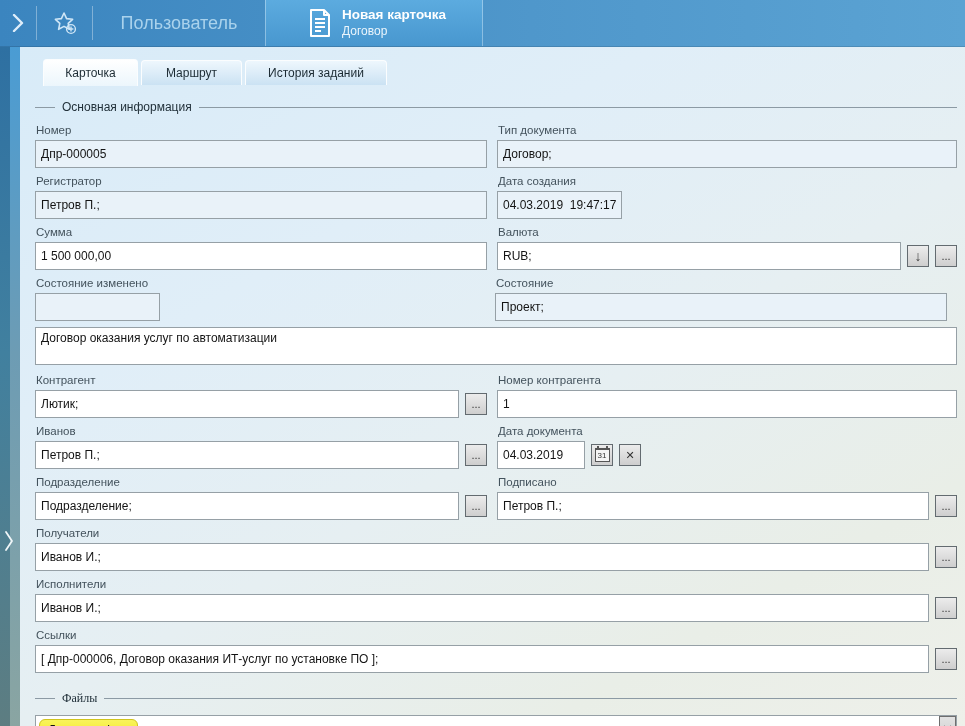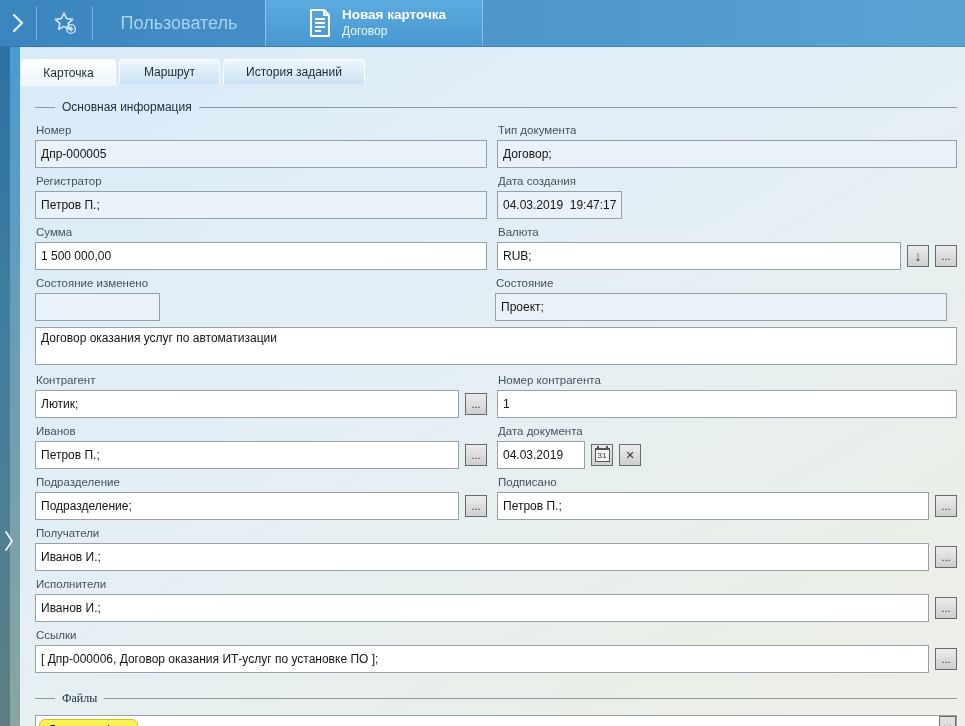--- a/index.html
+++ b/index.html
@@ -27,21 +27,21 @@
   .left-strip{position:absolute;left:0;top:0;bottom:0;width:20px;display:flex;}
   .strip-outer{width:10px;background:linear-gradient(180deg,#2e70a2 0%,#41809f 45%,#5d7d81 100%);}
   .strip-inner{width:10px;background:linear-gradient(180deg,#4a9cd4 0%,#6d9cb4 45%,#8aa5a2 100%);}
   .strip-handle{position:absolute;left:1px;top:474px;width:16px;height:40px;display:flex;
     align-items:center;justify-content:center;cursor:pointer;}
 
   .content{margin-left:20px;height:100%;box-sizing:border-box;
     background:linear-gradient(150deg,#d8ebf8 0%,#e0eef8 30%,#e6eff2 55%,#e9eee7 80%,#eef0ea 100%);}
 
   
-  .tabstrip{display:flex;align-items:flex-start;padding:12px 0 0 1px;height:27px;}
+  .tabstrip{display:flex;align-items:center;padding:12px 0 0 23px;height:27px;}
   .tab{box-sizing:border-box;height:25px;display:flex;align-items:center;justify-content:center;
     font-size:12px;color:#1c2b33;border:1px solid #fbfdfe;border-bottom:none;
     border-radius:4px 4px 0 0;margin-right:3px;cursor:pointer;
     background:linear-gradient(180deg,#eef7fd 0%,#cbe2f3 100%);}
   .tab.active{height:27px;background:linear-gradient(180deg,#ffffff 0%,#ecf6fc 100%);}
   .tab.w1{width:95px;}.tab.w2{width:101px;}.tab.w3{width:142px;}
 
   
   .panel{padding:2px 8px 0 15px;}
   .group-hdr{display:flex;align-items:center;margin:12px 0 9px 0;}

